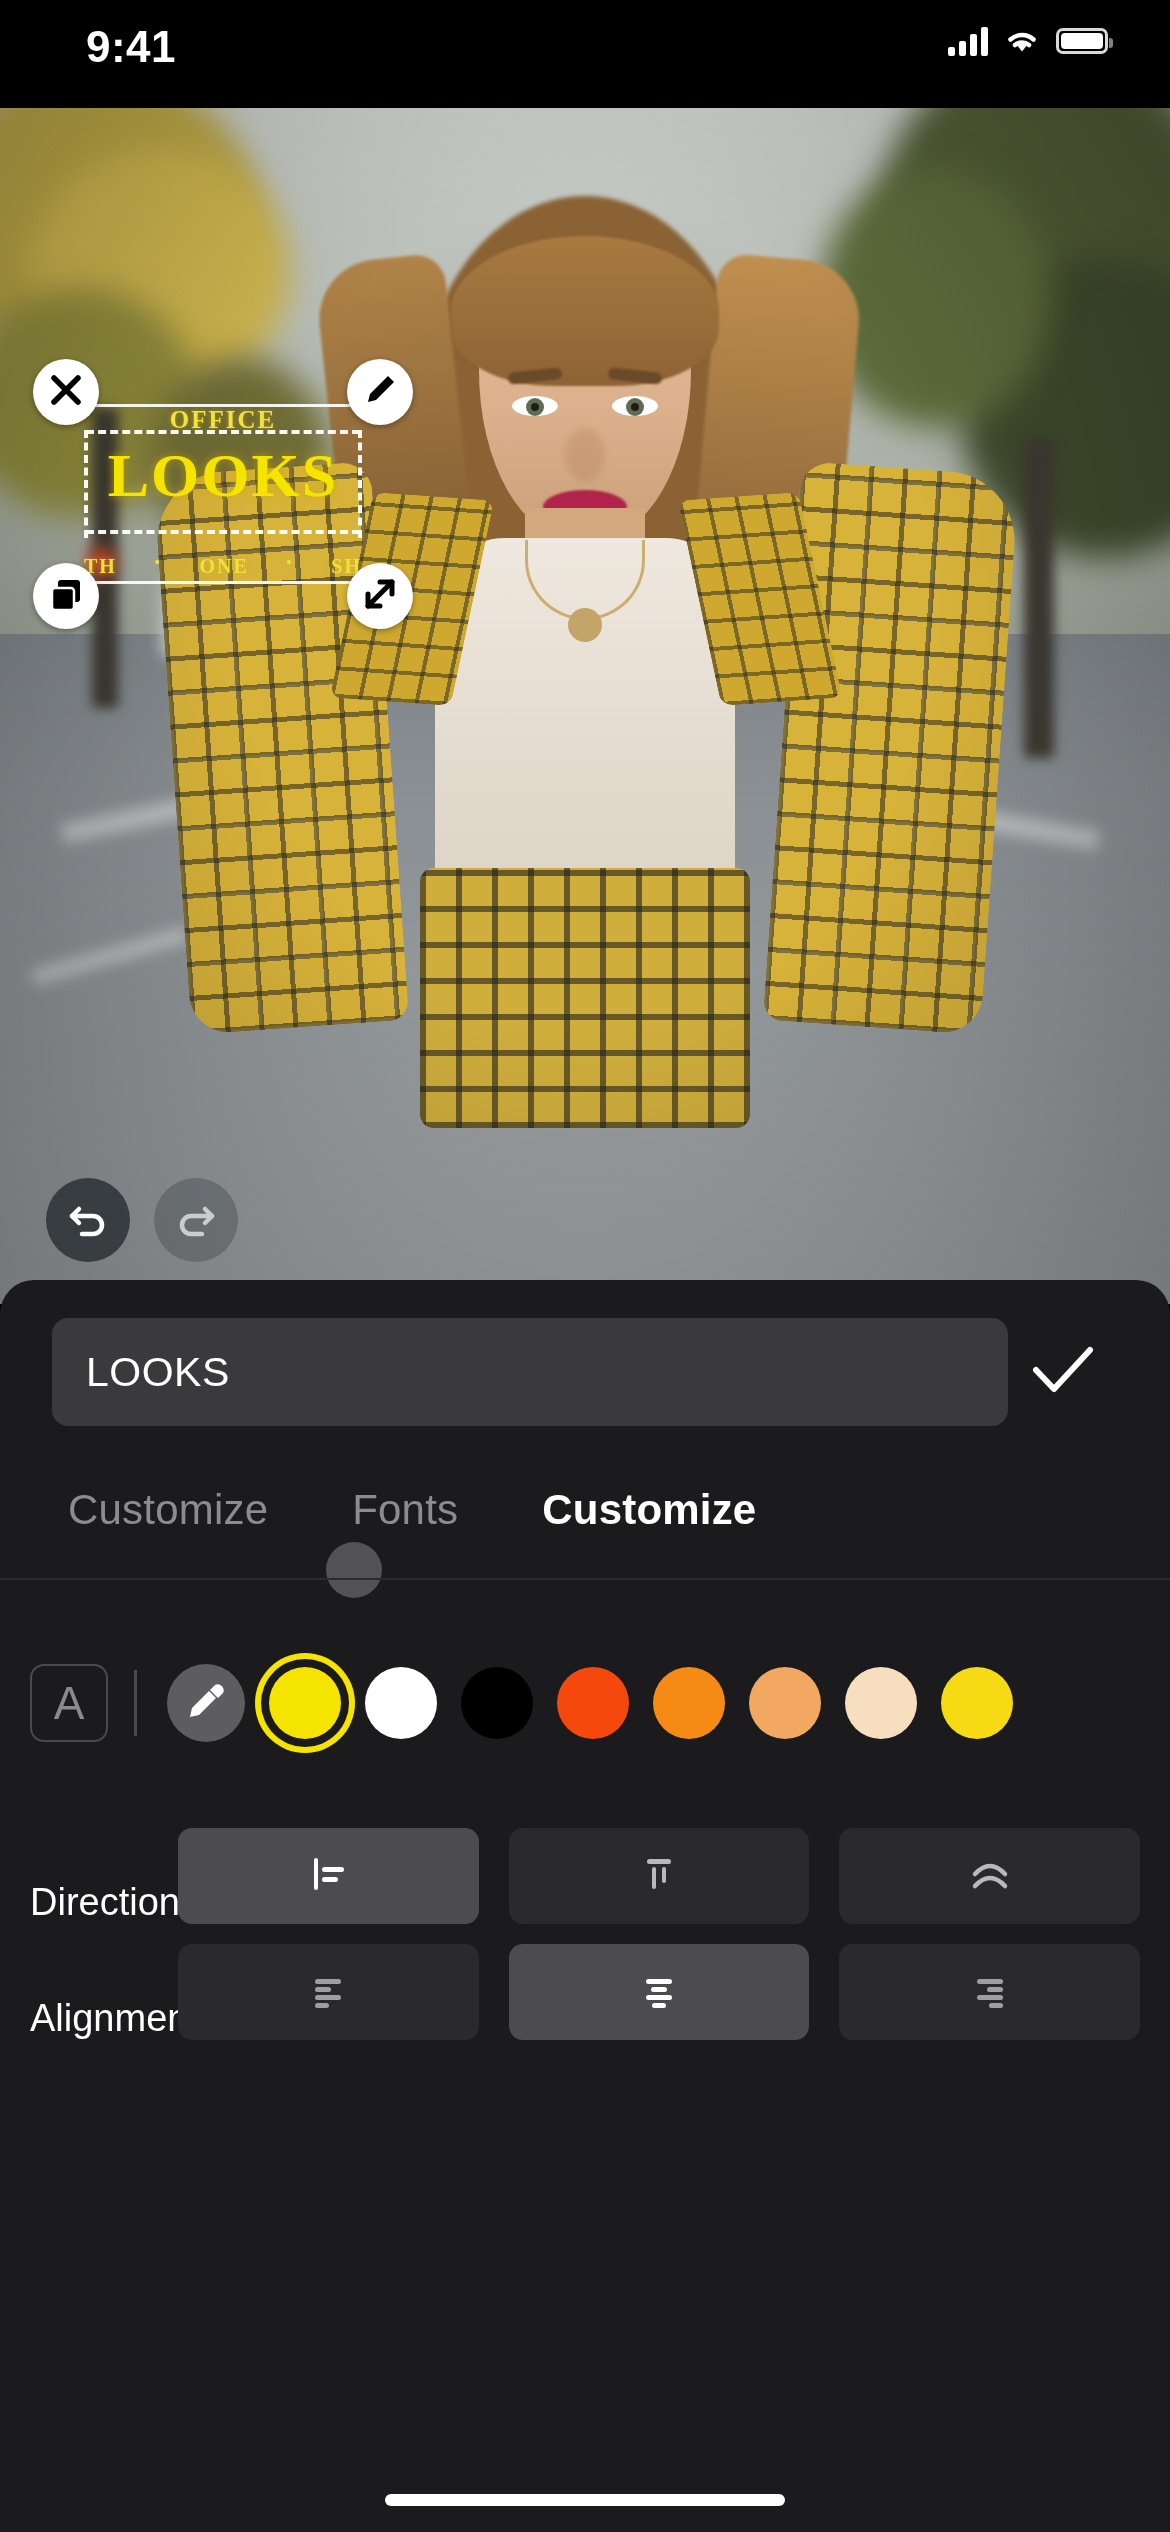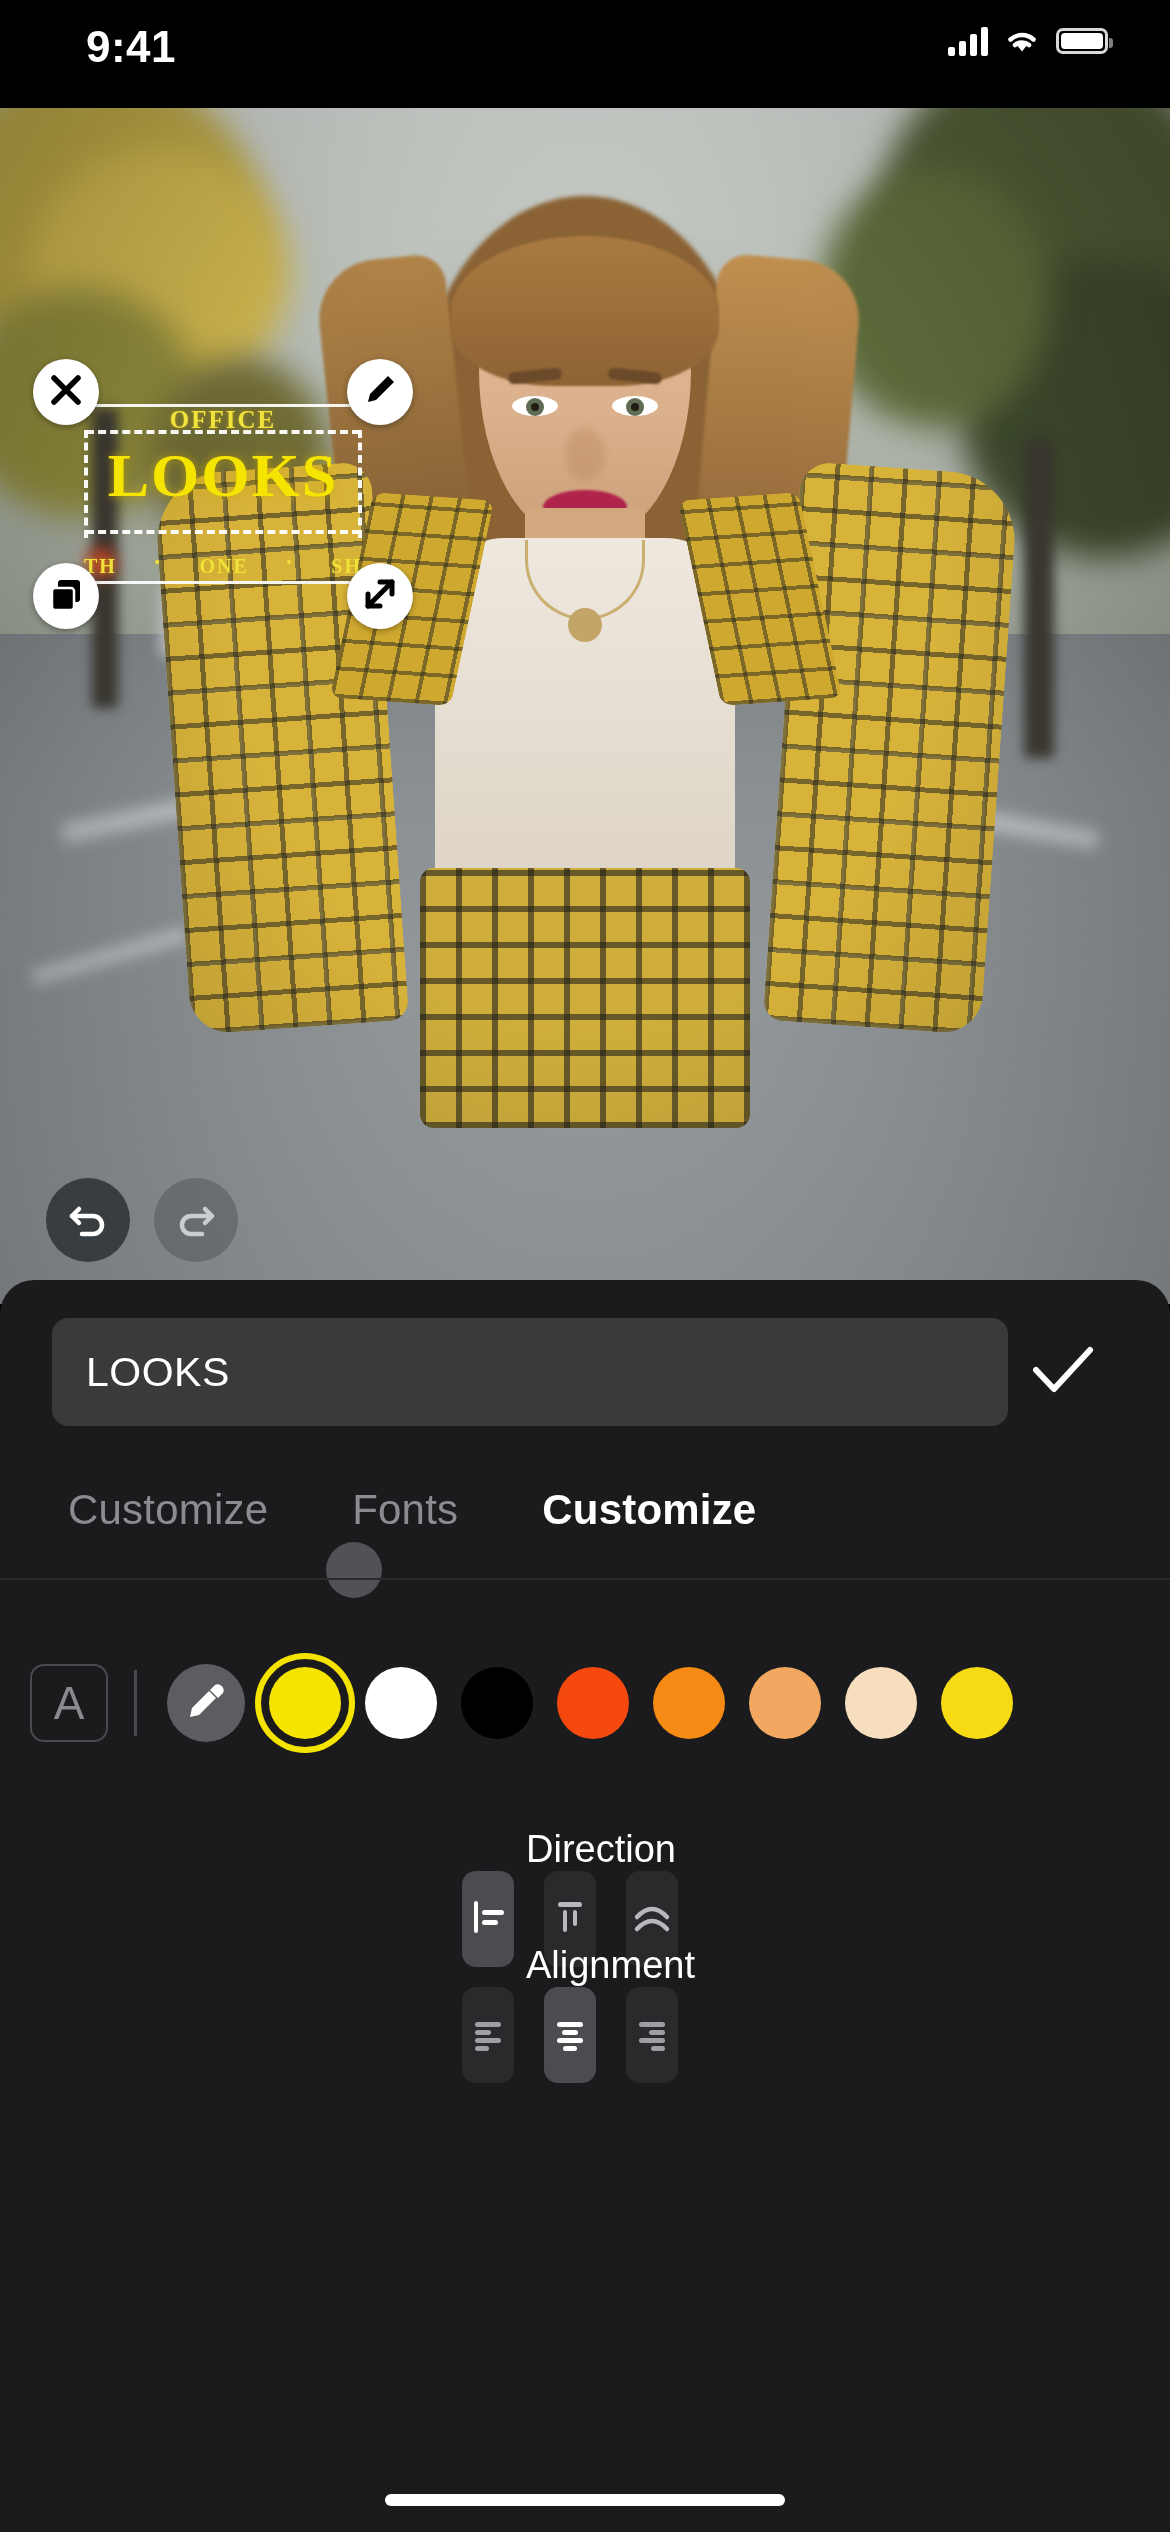--- a/index.html
+++ b/index.html
@@ -188,21 +188,21 @@
     color:#8a8a8e; font-size:46px; margin-right:26px;
   }
   .vdivider { width:3px; height:66px; background:#4a4a4e; margin-right:30px; }
   .dropper { width:78px; height:78px; border-radius:50%; background:#5d5d61;
     display:flex; align-items:center; justify-content:center; margin-right:24px; flex:0 0 auto; }
   .swatches { display:flex; align-items:center; gap:24px; }
   .swatch { width:72px; height:72px; border-radius:50%; flex:0 0 auto; }
   .swatch.selected { box-shadow:0 0 0 8px #1b1b1d, 0 0 0 14px #f5e400; }
 
   
-  .opt-row { position:absolute; left:0; width:100%; height:96px; display:flex; align-items:center;flex-direction:column; }
+  .opt-row { position:absolute; left:0; width:100%; height:96px; display:flex; align-items:flex-end; }
   .opt-row.direction { top:548px; }
   .opt-row.alignment { top:664px; }
   .opt-label { width:178px; padding-left:30px; color:#fff; font-size:38px; }
   .opt-btns { flex:1; display:flex; gap:30px; padding-right:30px; }
   .opt-btn { flex:1; height:96px; background:#2a2a2d; border-radius:14px;
     display:flex; align-items:center; justify-content:center; }
   .opt-btn.active { background:#4c4c50; }
 
   
   .home-ind { position:absolute; left:50%; transform:translateX(-50%); bottom:26px;

